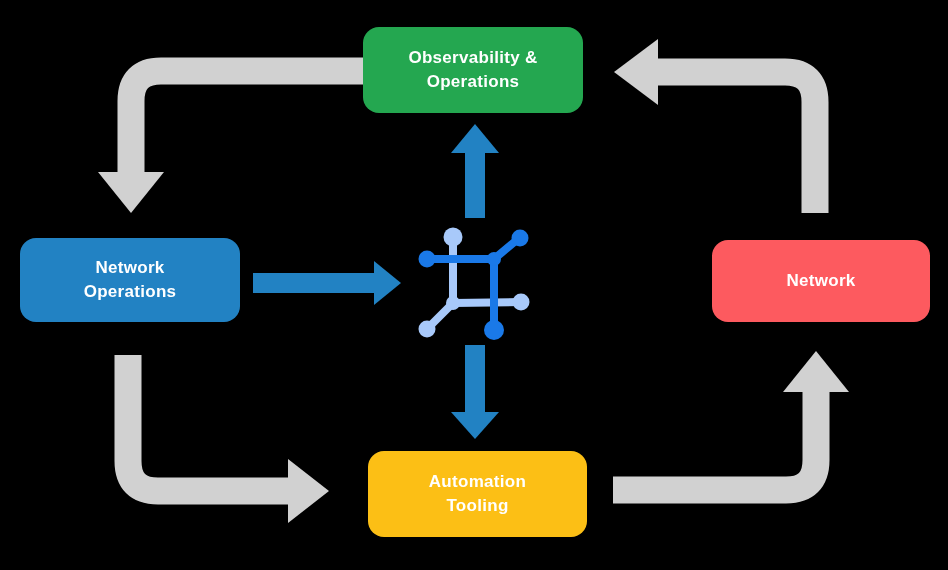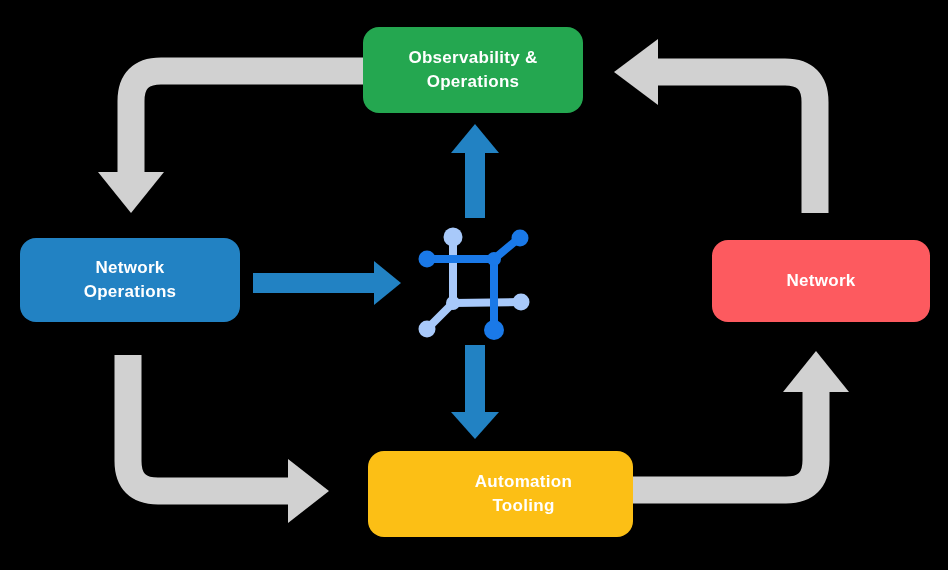--- a/index.html
+++ b/index.html
@@ -9,21 +9,21 @@
   }
   .layer{position:absolute;left:0;top:0;width:948px;height:570px;}
   .node{
     position:absolute;display:flex;flex-direction:column;justify-content:center;align-items:center;
     border-radius:16px;color:#ffffff;font-weight:700;font-size:17px;line-height:24px;
     letter-spacing:0.3px;text-align:center;
   }
   .node-observability{left:363px;top:27px;width:220px;height:86px;background:#24a750;}
   .node-operations{left:20px;top:238px;width:220px;height:84px;background:#2282c3;}
   .node-infrastructure{left:712px;top:240px;width:218px;height:82px;background:#fd5a5f;}
-  .node-automation{left:368px;top:451px;width:219px;height:86px;background:#fcbf15;padding-left:46px;}
+  .node-automation{left:368px;top:451px;width:219px;height:86px;background:#fcbf15;}
   .gray-path{fill:none;stroke-width:27;stroke-linejoin:round;}
   .blue-shaft{fill:none;stroke-width:20;}
   .icon-line{fill:none;stroke-width:8;stroke-linejoin:round;stroke-linecap:round;}
 </style>
 </head>
 <body>
 
 <div class="canvas">
 
   <svg class="layer" viewBox="0 0 948 570">

